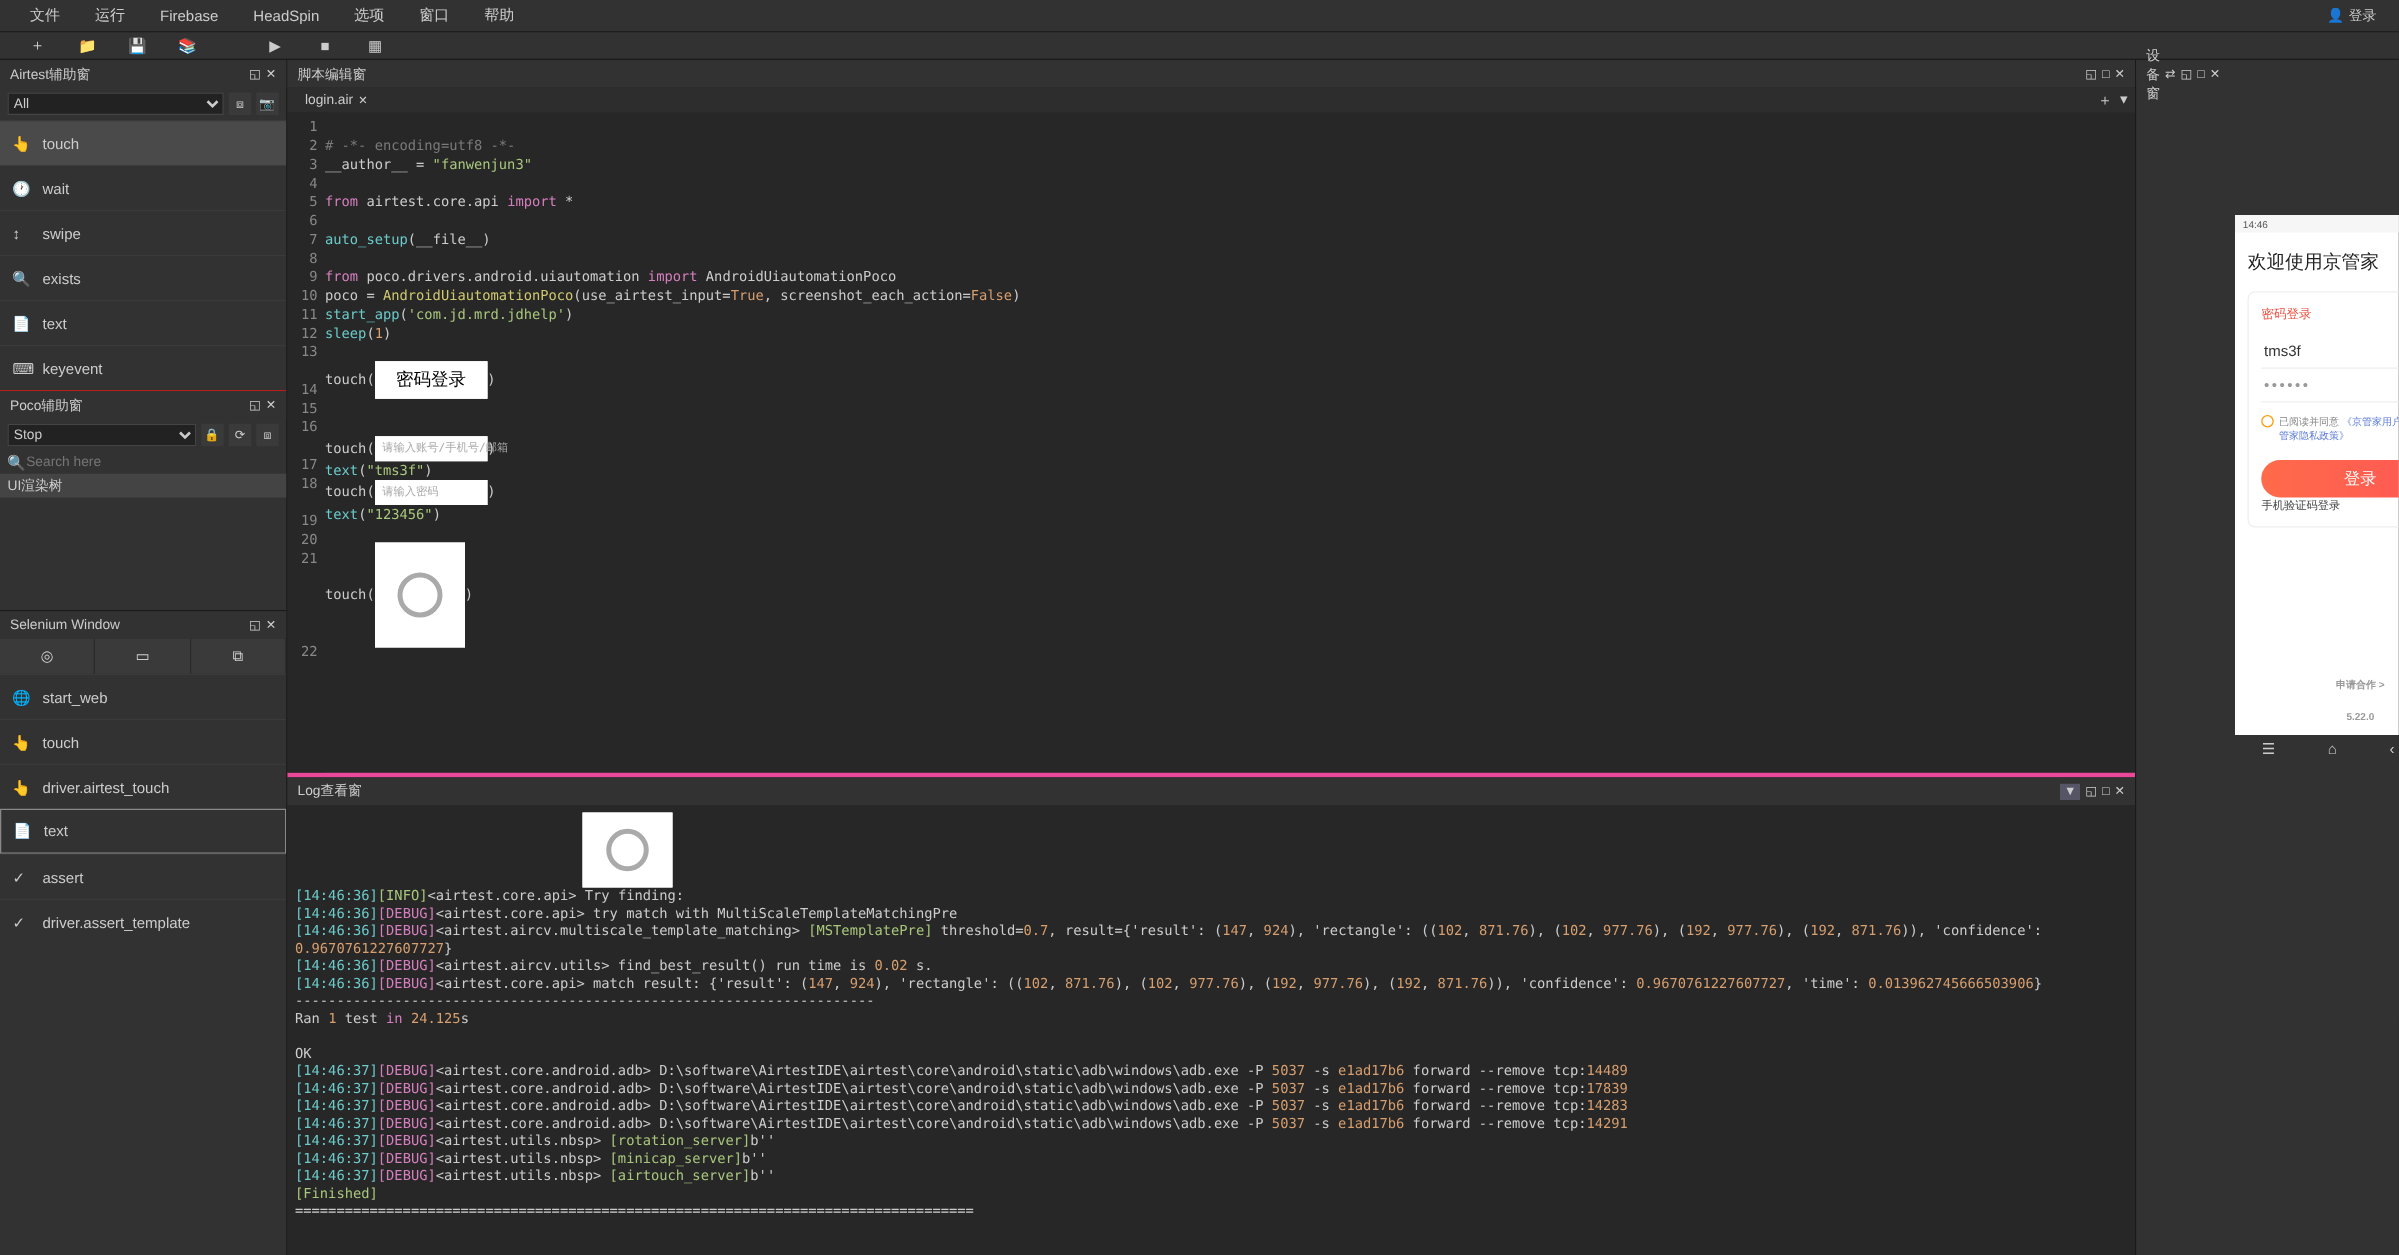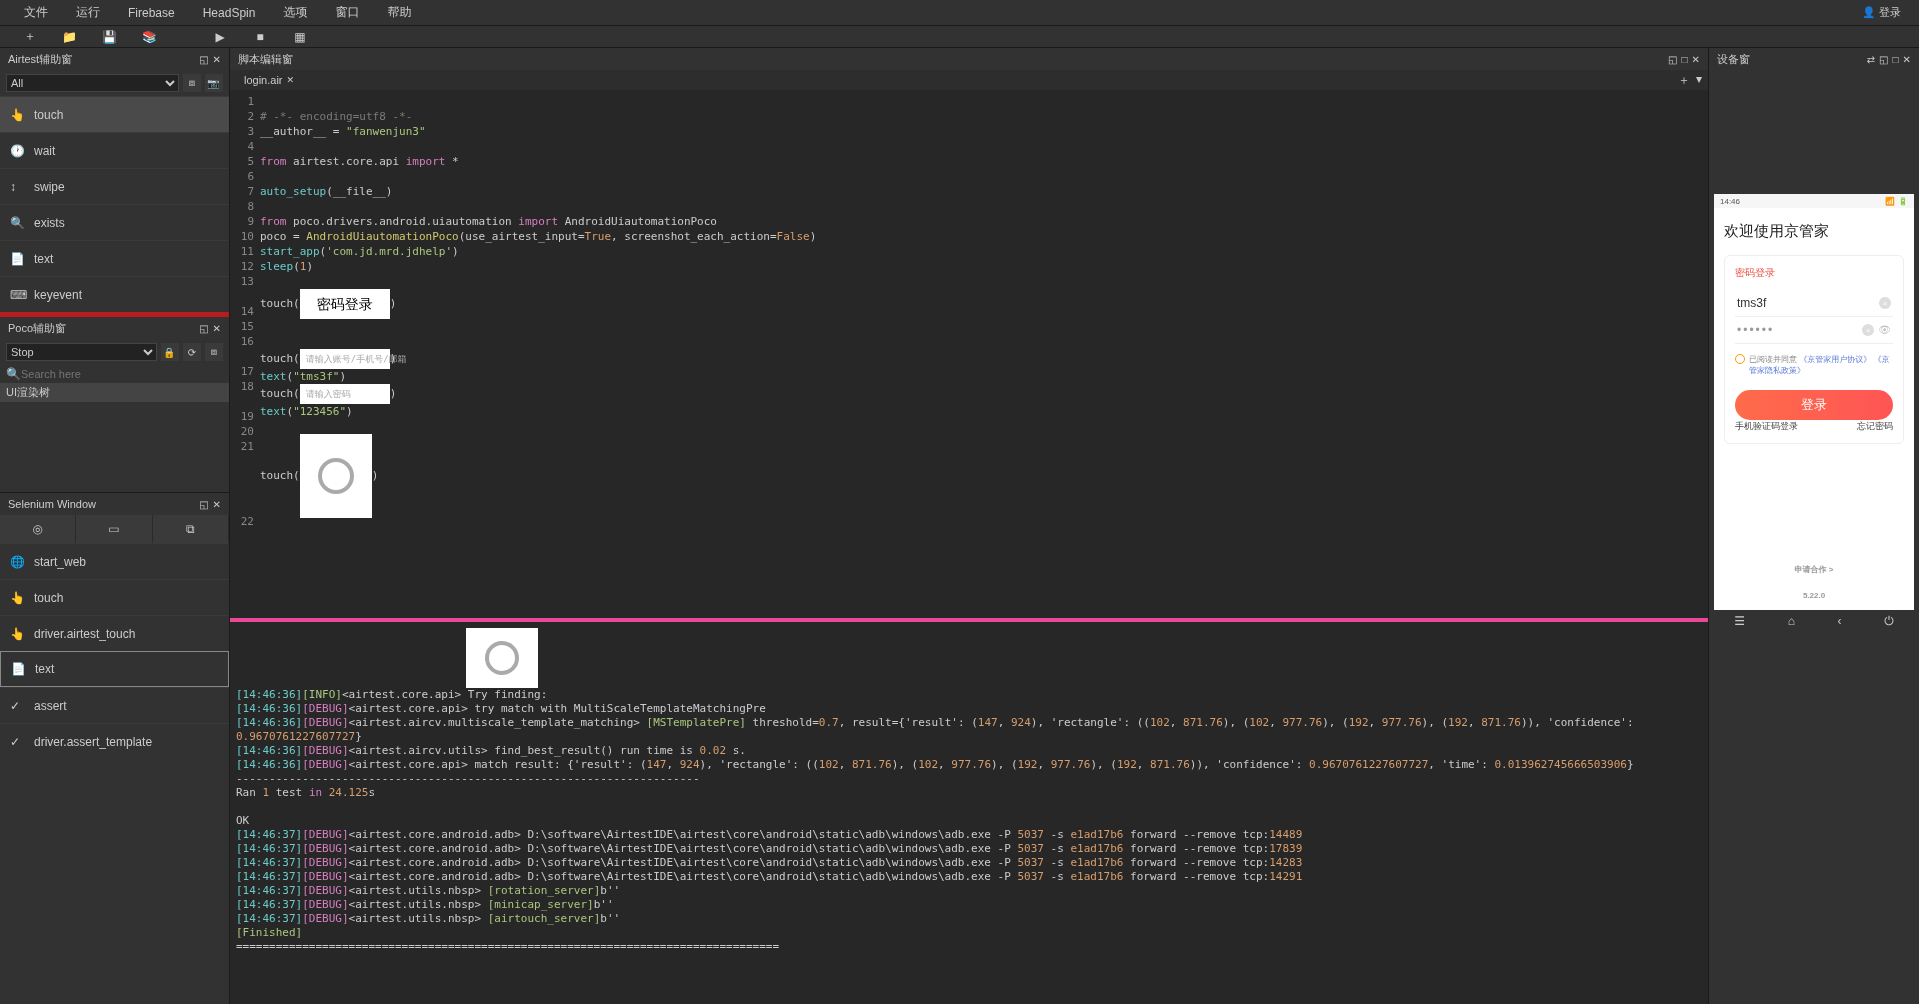--- a/index.html
+++ b/index.html
@@ -15,21 +15,21 @@
 .panel-header { height: 22px; background: #323232; display: flex; align-items: center; padding: 0 8px; color: #ccc; font-size: 11px; justify-content: space-between; }
 .panel-header .icons span { margin-left: 4px; cursor: pointer; font-size: 10px; }
 .airtest-panel { display: flex; flex-direction: column; }
 .select-row { display: flex; align-items: center; padding: 4px 6px; gap: 4px; }
 .select-row select { flex: 1; background: #222; color: #ccc; border: 1px solid #444; font-size: 11px; height: 18px; }
 .select-row .sq { width: 18px; height: 18px; background: #3a3a3a; display: flex; align-items: center; justify-content: center; cursor: pointer; font-size: 10px; }
 .aux-list { overflow-y: auto; }
 .aux-item { height: 36px; display: flex; align-items: center; padding: 0 10px; cursor: pointer; border-top: 1px solid #3a3a3a; color: #ccc; }
 .aux-item.active { background: #4a4a4a; }
 .aux-item .ico { width: 16px; margin-right: 8px; display: inline-flex; }
-.poco-panel { border-top: 5px solid #b91c1c; }
+.poco-panel { border-top: 1px solid #b91c1c; }
 .search-row { display: flex; align-items: center; padding: 2px 6px; }
 .search-row input { flex: 1; background: transparent; border: none; color: #888; font-size: 11px; outline: none; }
 .ui-tree { padding: 2px 6px; background: #444; color: #ccc; font-size: 11px; }
 .selenium-panel { border-top: 1px solid #1a1a1a; flex: 1; }
 .sel-toolbar { display: flex; height: 28px; }
 .sel-toolbar div { flex: 1; display: flex; align-items: center; justify-content: center; background: #3a3a3a; border-right: 1px solid #2a2a2a; cursor: pointer; }
 .center-col { flex: 1; display: flex; flex-direction: column; background: #272727; border-right: 1px solid #1a1a1a; }
 .editor-section { display: flex; flex-direction: column; height: 60%; border-bottom: 4px solid #ec4899; }
 .tab-row { height: 20px; background: #2d2d2d; display: flex; align-items: center; padding: 0 6px; position: relative; }
 .tab { padding: 0 8px; font-size: 11px; color: #ccc; display: flex; align-items: center; cursor: pointer; }
@@ -51,21 +51,21 @@
 .img-box.circle::after { content: ''; width: 28px; height: 28px; border: 4px solid #aaa; border-radius: 50%; }
 .log-section { flex: 1; display: flex; flex-direction: column; background: #272727; }
 .log-body { flex: 1; font-family: Consolas, monospace; font-size: 11px; color: #ccc; padding: 6px; line-height: 14px; overflow: auto; white-space: pre-wrap; }
 .log-body .ts { color: #6bcbca; }
 .log-body .info { color: #a9c77c; }
 .log-body .debug { color: #d67fbf; }
 .log-body .val { color: #d79e6e; }
 .log-body .fin { color: #a9c77c; }
 .log-img { display: inline-block; width: 72px; height: 60px; border: 2px solid #fff; background: #fff; position: relative; vertical-align: top; margin-left: 230px; }
 .log-img::after { content: ''; position: absolute; top: 50%; left: 50%; transform: translate(-50%,-50%); width: 26px; height: 26px; border: 4px solid #aaa; border-radius: 50%; }
-.right-col { width: 210px; background: #323232; display: flex; flex-direction: column; }
+.right-col { width: 210px; background: #323232; display: flex; }
 .device-frame { flex: 1; margin: 4px; background: #323232; display: flex; flex-direction: column; align-items: center; }
 .phone-nav { width: 100%; display: flex; justify-content: space-around; padding: 4px 0; color: #ccc; }
 .phone-screen { width: 200px; background: #fff; color: #333; display: flex; flex-direction: column; font-size: 11px; }
 .phone-status { height: 14px; background: #f6f6f6; display: flex; justify-content: space-between; padding: 0 6px; font-size: 8px; align-items: center; color: #555; }
 .phone-body { padding: 14px 10px 10px; flex: 1; }
 .phone-title { font-size: 15px; color: #222; margin-bottom: 14px; font-weight: 500; }
 .login-card { border: 1px solid #eee; border-radius: 6px; padding: 10px; position: relative; }
 .login-tab { color: #e94f3f; font-size: 10px; margin-bottom: 10px; display: inline-block; }
 .ph-input { border-bottom: 1px solid #eee; padding: 6px 2px; display: flex; align-items: center; justify-content: space-between; }
 .ph-input span.val { color: #333; font-size: 12px; }
@@ -242,20 +242,24 @@
 <span class="fn">text</span><span>(</span><span class="str">"tms3f"</span><span>)</span>
 <span>touch(</span><span class="img-box field">请输入密码</span>)
 <span class="fn">text</span><span>(</span><span class="str">"123456"</span><span>)</span>
 
 <span>touch(</span><span class="img-box circle"></span>)
         </div>
       </div>
     </div>
 
     <div class="log-section">
+      <div class="panel-header">
+        <span>Log查看窗</span>
+        <span class="icons"><span style="background:#556;padding:1px 3px">▼</span><span>◱</span><span>□</span><span>✕</span></span>
+      </div>
       <div class="log-body"><span class="log-img"></span>
 <span class="ts">[14:46:36]</span><span class="info">[INFO]</span>&lt;airtest.core.api&gt; Try finding: 
 <span class="ts">[14:46:36]</span><span class="debug">[DEBUG]</span>&lt;airtest.core.api&gt; try match with MultiScaleTemplateMatchingPre
 <span class="ts">[14:46:36]</span><span class="debug">[DEBUG]</span>&lt;airtest.aircv.multiscale_template_matching&gt; <span class="info">[MSTemplatePre]</span> threshold=<span class="val">0.7</span>, result={'result': (<span class="val">147</span>, <span class="val">924</span>), 'rectangle': ((<span class="val">102</span>, <span class="val">871.76</span>), (<span class="val">102</span>, <span class="val">977.76</span>), (<span class="val">192</span>, <span class="val">977.76</span>), (<span class="val">192</span>, <span class="val">871.76</span>)), 'confidence': <span class="val">0.9670761227607727</span>}
 <span class="ts">[14:46:36]</span><span class="debug">[DEBUG]</span>&lt;airtest.aircv.utils&gt; find_best_result() run time is <span class="val">0.02</span> s.
 <span class="ts">[14:46:36]</span><span class="debug">[DEBUG]</span>&lt;airtest.core.api&gt; match result: {'result': (<span class="val">147</span>, <span class="val">924</span>), 'rectangle': ((<span class="val">102</span>, <span class="val">871.76</span>), (<span class="val">102</span>, <span class="val">977.76</span>), (<span class="val">192</span>, <span class="val">977.76</span>), (<span class="val">192</span>, <span class="val">871.76</span>)), 'confidence': <span class="val">0.9670761227607727</span>, 'time': <span class="val">0.013962745666503906</span>}
 ----------------------------------------------------------------------
 Ran <span class="val">1</span> test <span class="kw" style="color:#d67fbf">in</span> <span class="val">24.125</span>s
 
 OK

